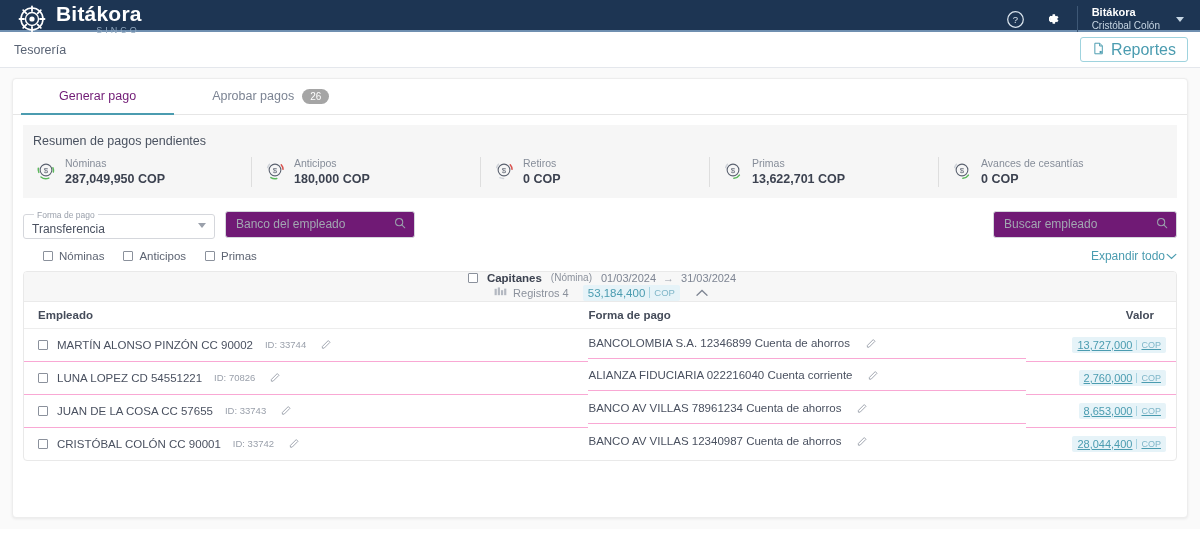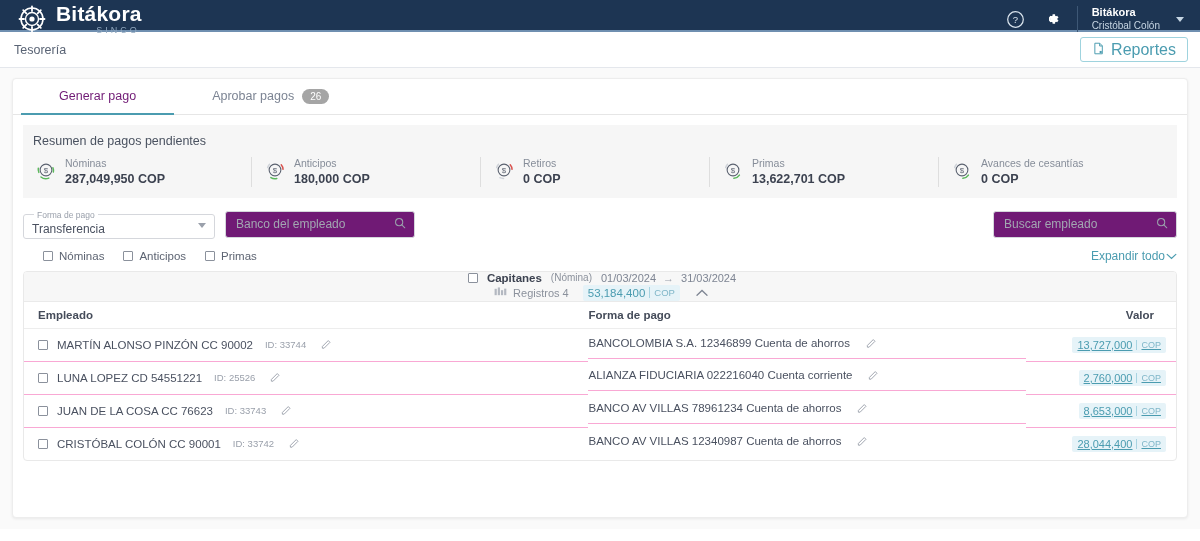--- a/index.html
+++ b/index.html
@@ -485,21 +485,21 @@
                 <span class="cur">COP</span>
               </span>
             </td>
           </tr>
 
           <tr>
             <td>
               <span class="emp-cell">
                 <span class="cbox"></span>
                 <span class="emp-name">LUNA LOPEZ CD 54551221</span>
-                <span class="emp-id">ID: 25526</span>
+                <span class="emp-id">ID: 70826</span>
                 <span class="pencil">
                   <svg width="11" height="11" viewBox="0 0 12 12">
                     <path d="M1.5 9.2l6.4-6.4 1.9 1.9-6.4 6.4H1.5z" fill="none" stroke="#9aa0ab" stroke-width="1"></path>
                   </svg>
                 </span>
               </span>
             </td>
             <td class="pay-cell">
               <span>ALIANZA FIDUCIARIA 022216040 Cuenta corriente</span>
               <span class="pencil">
@@ -513,21 +513,21 @@
                 <span>2,760,000</span>
                 <span class="cur">COP</span>
               </span>
             </td>
           </tr>
 
           <tr>
             <td>
               <span class="emp-cell">
                 <span class="cbox"></span>
-                <span class="emp-name">JUAN DE LA COSA CC 76623</span>
+                <span class="emp-name">JUAN DE LA COSA CC 57655</span>
                 <span class="emp-id">ID: 33743</span>
                 <span class="pencil">
                   <svg width="11" height="11" viewBox="0 0 12 12">
                     <path d="M1.5 9.2l6.4-6.4 1.9 1.9-6.4 6.4H1.5z" fill="none" stroke="#9aa0ab" stroke-width="1"></path>
                   </svg>
                 </span>
               </span>
             </td>
             <td class="pay-cell">
               <span>BANCO AV VILLAS 78961234 Cuenta de ahorros</span>

